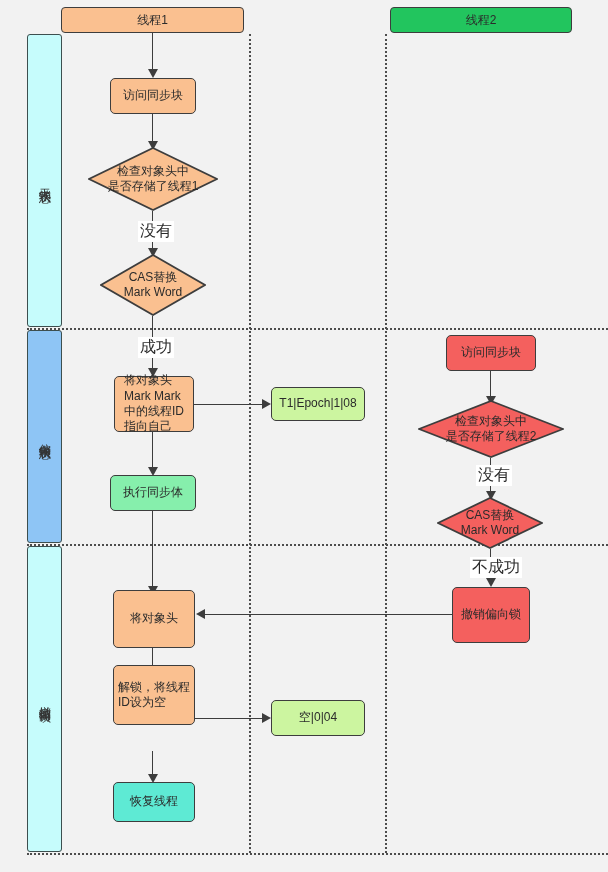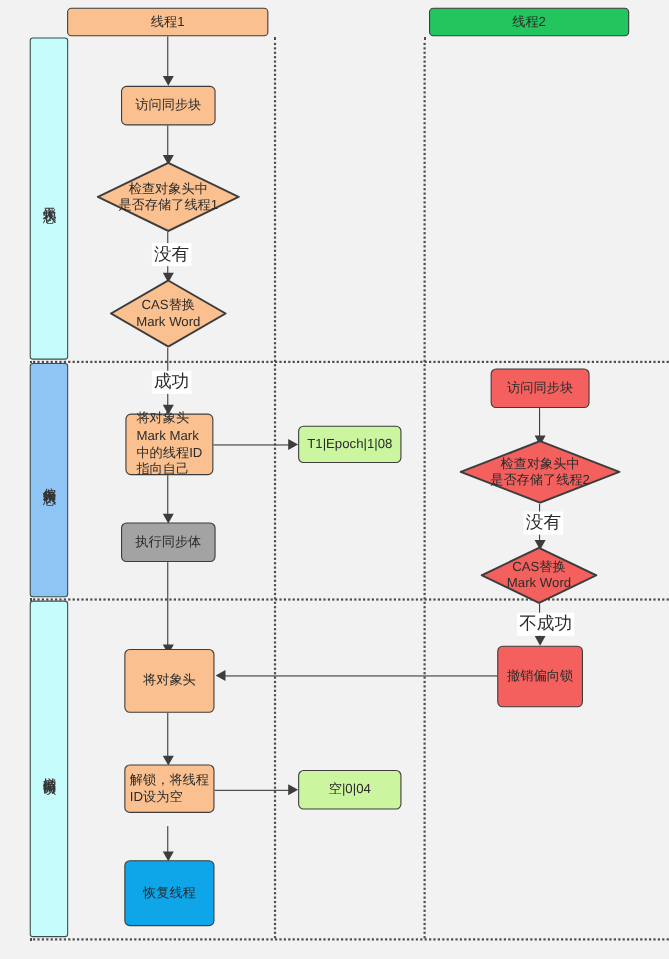--- a/index.html
+++ b/index.html
@@ -145,50 +145,50 @@
   <div class="hline" style="left:194px;top:404px;width:70px;"></div>
   <div class="arrow-r" style="left:262px;top:399px;"></div>
 
   <div class="node" style="left:271px;top:387px;width:94px;height:34px;background:#CCF5A0;">
     <span>T1|Epoch|1|08</span>
   </div>
 
   <div class="vline" style="left:152px;top:432px;height:40px;"></div>
   <div class="arrow-d" style="left:148px;top:467px;"></div>
 
-  <div class="node" style="left:110px;top:475px;width:86px;height:36px;background:#a3a3a3;">
+  <div class="node" style="left:110px;top:475px;width:86px;height:36px;background:#86efac;">
     <span>执行同步体</span>
   </div>
 
   <div class="vline" style="left:152px;top:511px;height:80px;"></div>
   <div class="arrow-d" style="left:148px;top:586px;"></div>
 
   <div class="node" style="left:113px;top:590px;width:82px;height:58px;background:#FAC090;">
     <span>将对象头</span>
   </div>
 
   <div class="vline" style="left:152px;top:648px;height:44px;"></div>
   <div class="arrow-d" style="left:148px;top:687px;"></div>
 
-  <div class="node" style="left:113px;top:695px;width:82px;height:44px;background:#FAC090;">
+  <div class="node" style="left:113px;top:665px;width:82px;height:60px;background:#FAC090;">
     <span>解锁，将线程
 ID设为空</span>
   </div>
 
   <div class="hline" style="left:195px;top:718px;width:69px;"></div>
   <div class="arrow-r" style="left:262px;top:713px;"></div>
 
   <div class="node" style="left:271px;top:700px;width:94px;height:36px;background:#CCF5A0;">
     <span>空|0|04</span>
   </div>
 
   <div class="vline" style="left:152px;top:751px;height:30px;"></div>
   <div class="arrow-d" style="left:148px;top:774px;"></div>
 
-  <div class="node" style="left:113px;top:782px;width:82px;height:60px;background:#0ea5e9;">
+  <div class="node" style="left:113px;top:782px;width:82px;height:40px;background:#5eead4;">
     <span>恢复线程</span>
   </div>
 
   <div class="node" style="left:446px;top:335px;width:90px;height:36px;background:#F4605E;">
     <span>访问同步块</span>
   </div>
 
   <div class="vline" style="left:490px;top:371px;height:30px;"></div>
   <div class="arrow-d" style="left:486px;top:396px;"></div>
 

